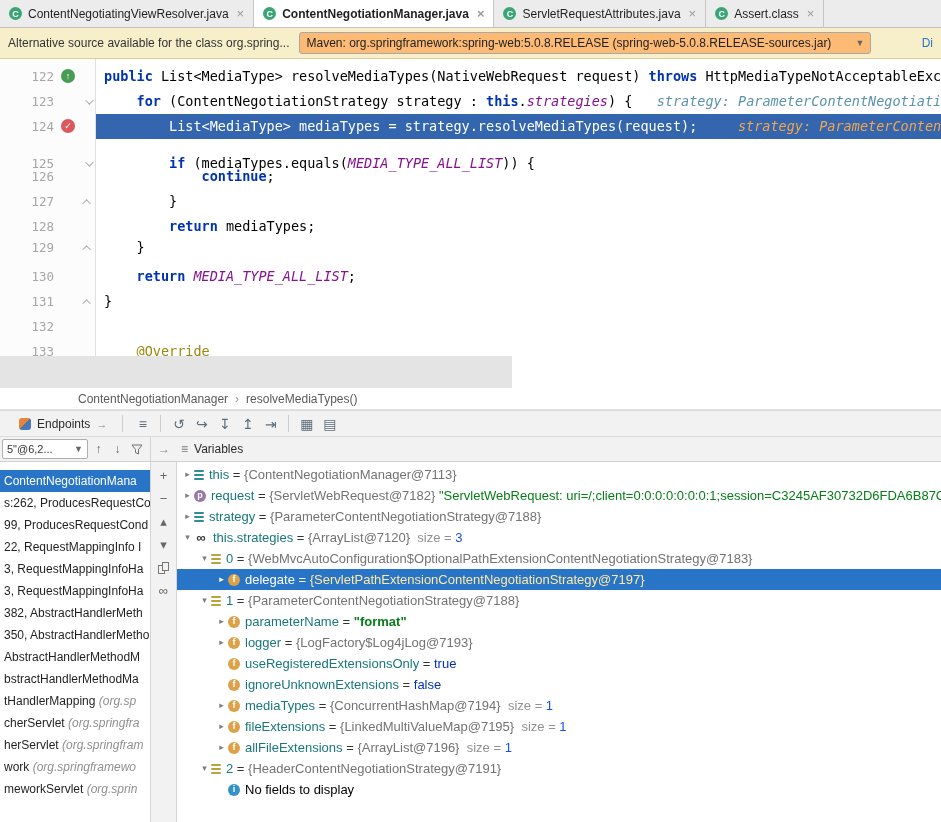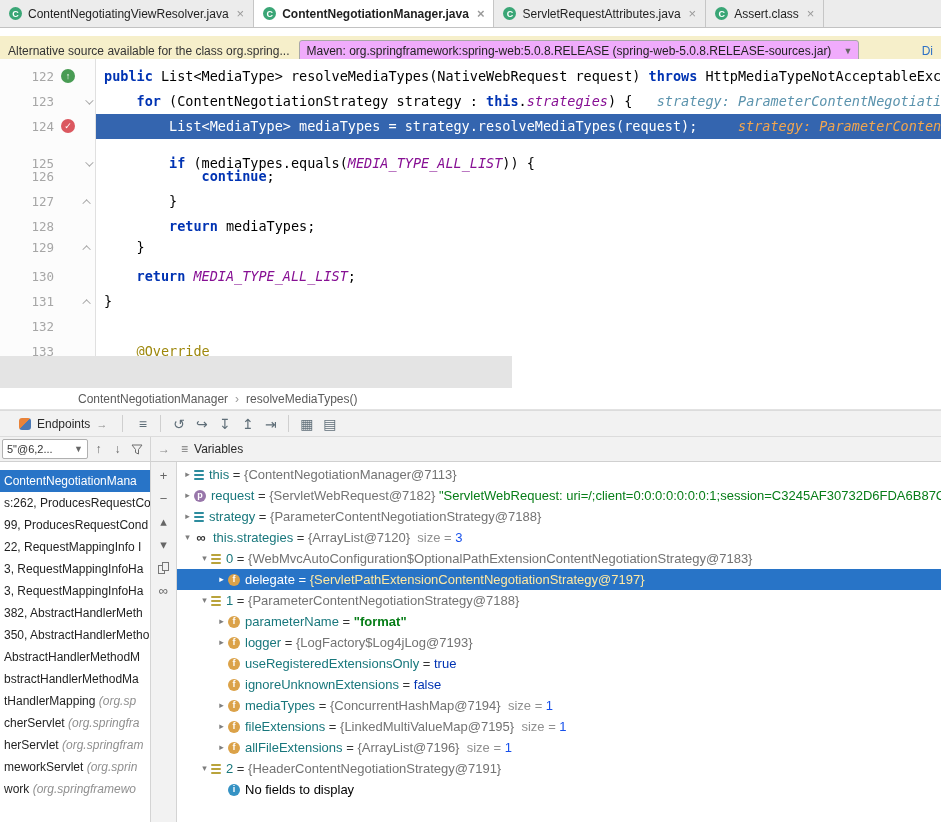--- a/index.html
+++ b/index.html
@@ -7,22 +7,22 @@
 body{position:relative;font-family:"Liberation Sans","DejaVu Sans",sans-serif;background:#fff;overflow:hidden;font-size:12px;color:#222}
 
 
 .tab-bar{position:absolute;left:0;top:0;width:100%;height:28px;background:#ececec;border-bottom:1px solid #c2c2c2;display:flex;align-items:stretch}
 .tab{display:flex;align-items:center;gap:6px;padding:0 9px;border-right:1px solid #c6c6c6;background:#ececec;font-size:12px;color:#1f1f1f;white-space:nowrap}
 .tab.active{background:#fff;font-weight:bold}
 .cls-ic{width:13px;height:13px;border-radius:50%;background:#3aa676;color:#fff;font-size:9px;font-weight:bold;display:inline-flex;align-items:center;justify-content:center;flex:0 0 auto}
 .tab-close{color:#9a9a9a;font-size:13px;line-height:1;margin-left:2px}
 
 
-.notif{position:absolute;left:0;top:36px;width:100%;height:31px;background:#f6efca;border-bottom:1px solid #d9cf9d;display:flex;align-items:center;gap:10px;padding:0 8px;font-size:12px;color:#333}
-.src-combo{height:22px;max-width:600px;background:#f0abfc;border:1px solid #a8a8a8;border-radius:3px;display:flex;align-items:center;gap:12px;padding:0 6px;font-size:12px;color:#222;white-space:nowrap;overflow:hidden}
+.notif{position:absolute;left:0;top:28px;width:100%;height:31px;background:#f6efca;border-bottom:1px solid #d9cf9d;display:flex;align-items:center;gap:10px;padding:0 8px;font-size:12px;color:#333}
+.src-combo{height:22px;max-width:600px;background:#fdba74;border:1px solid #a8a8a8;border-radius:3px;display:flex;align-items:center;gap:24px;padding:0 6px;font-size:12px;color:#222;white-space:nowrap;overflow:hidden}
 .combo-arrow{color:#666;font-size:9px}
 .disable-link{margin-left:auto;color:#2e71c6;white-space:nowrap}
 
 
 .editor{position:absolute;left:0;top:59px;width:100%;height:329px;background:#fff;overflow:hidden;font-family:"DejaVu Sans Mono",monospace}
 .gutter-bg{position:absolute;left:0;top:0;bottom:0;width:96px;background:#fcfcfc;border-right:1px solid #e0e0e0}
 .code-row{position:absolute;left:0;width:100%;height:25px;line-height:25px}
 .code-row.exec{background:linear-gradient(to right,transparent 96px,#3465af 96px)}
 .lnum{position:absolute;left:0;top:0;width:54px;text-align:right;color:#a6a6a6;font-size:12.5px}
 .gut-ic{position:absolute;left:61px;top:5px;width:14px;height:14px;border-radius:50%;display:flex;align-items:center;justify-content:center;font-size:9px;color:#fff;font-family:"Liberation Sans",sans-serif}
@@ -268,22 +268,22 @@
     <div class="frame-row"><span>22, RequestMappingInfo I</span></div>
     <div class="frame-row"><span>3, RequestMappingInfoHa</span></div>
     <div class="frame-row"><span>3, RequestMappingInfoHa</span></div>
     <div class="frame-row"><span>382, AbstractHandlerMeth</span></div>
     <div class="frame-row"><span>350, AbstractHandlerMetho</span></div>
     <div class="frame-row"><span>AbstractHandlerMethodM</span></div>
     <div class="frame-row"><span>bstractHandlerMethodMa</span></div>
     <div class="frame-row"><span>tHandlerMapping </span><span class="frame-pkg">(org.sp</span></div>
     <div class="frame-row"><span>cherServlet </span><span class="frame-pkg">(org.springfra</span></div>
     <div class="frame-row"><span>herServlet </span><span class="frame-pkg">(org.springfram</span></div>
+    <div class="frame-row"><span>work </span><span class="frame-pkg">(org.springframewo</span></div>
     <div class="frame-row"><span>meworkServlet </span><span class="frame-pkg">(org.sprin</span></div>
-    <div class="frame-row"><span>work </span><span class="frame-pkg">(org.springframewo</span></div>
   </div>
 
 <div class="strip">
     <span class="strip-btn">+</span>
     <span class="strip-btn">−</span>
     <span class="strip-btn">▴</span>
     <span class="strip-btn">▾</span>
     <span class="strip-btn">
       <span class="copy-ic">
         <i></i>

